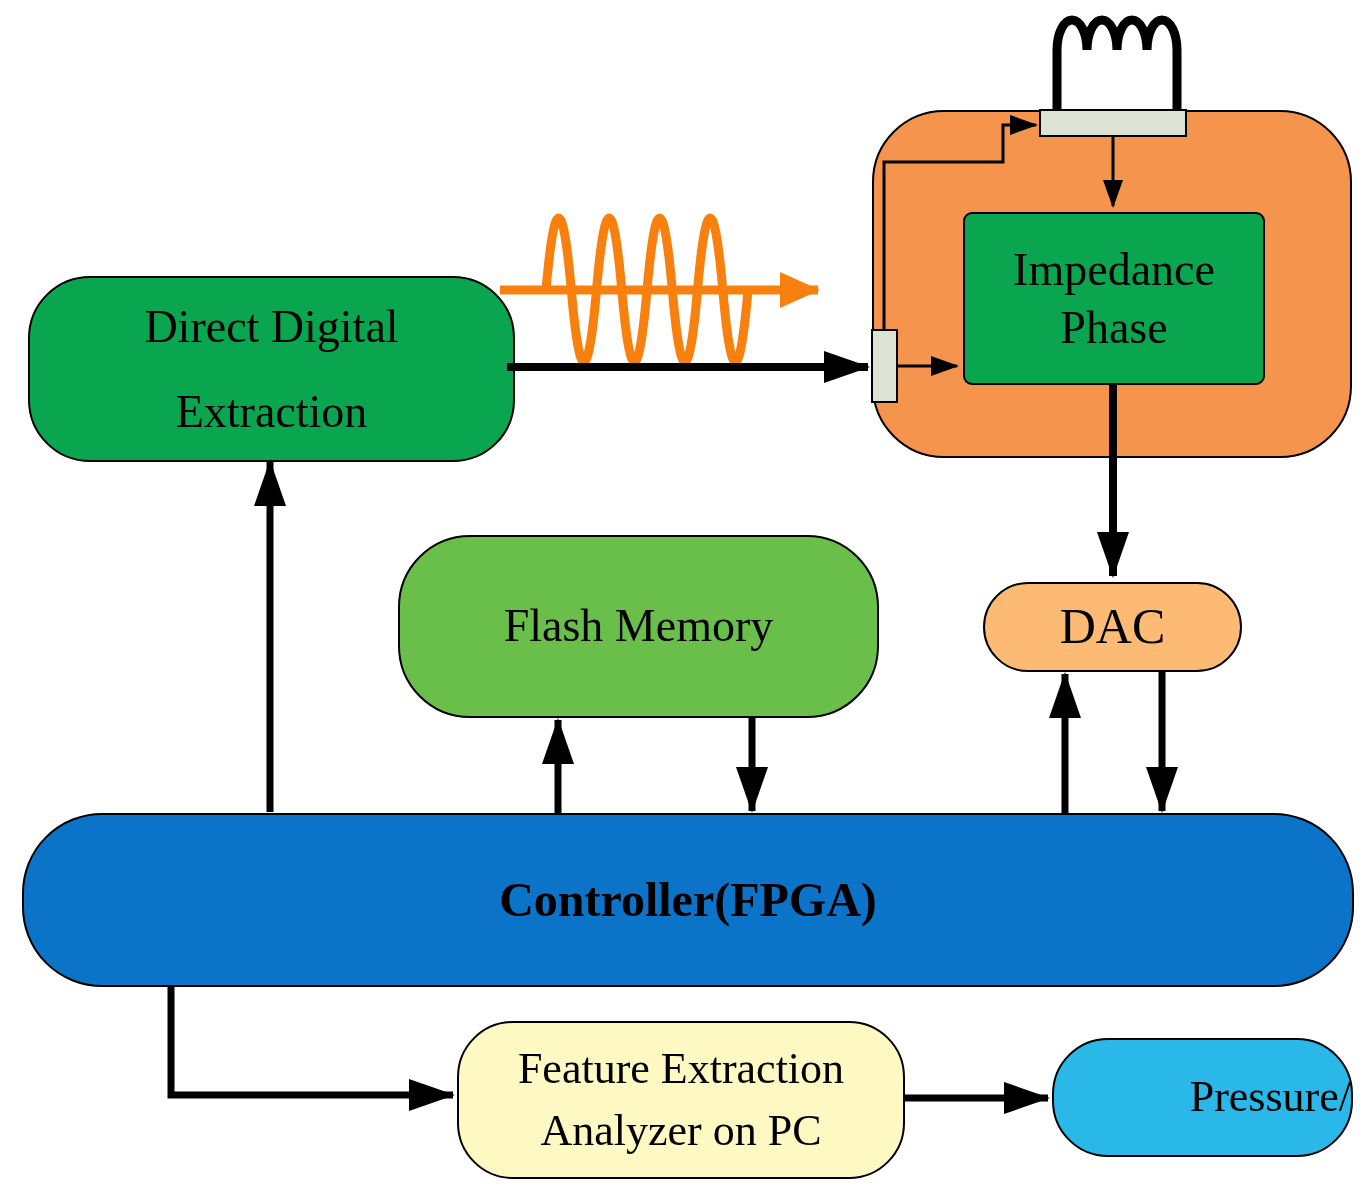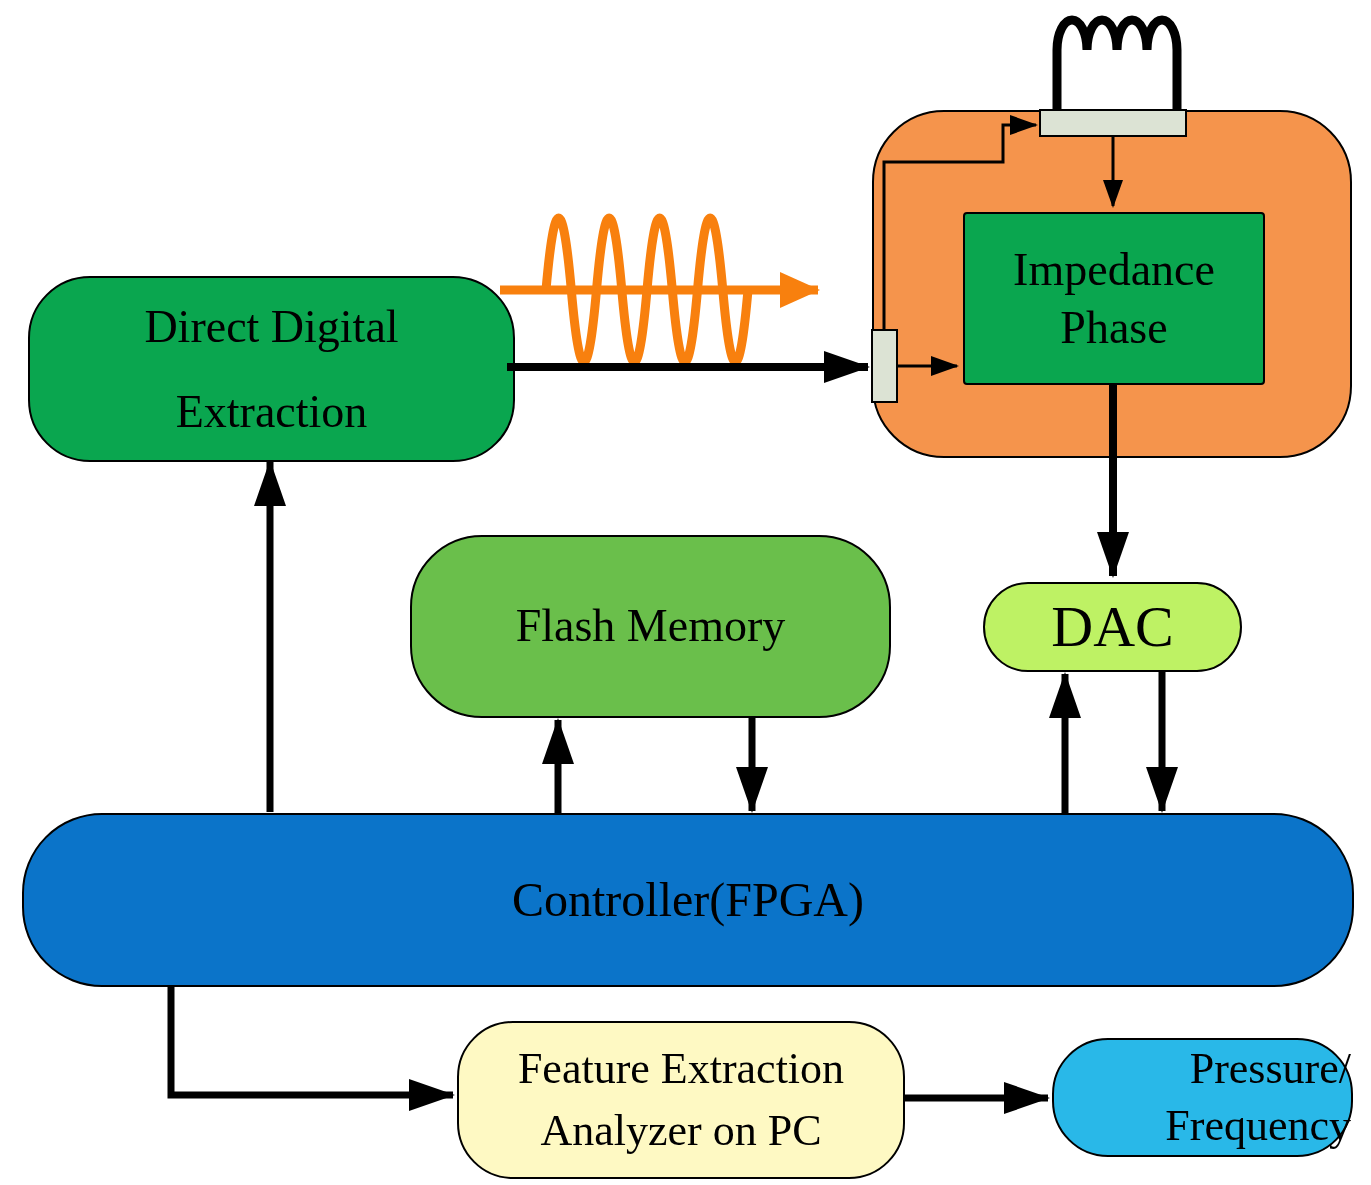--- a/index.html
+++ b/index.html
@@ -19,24 +19,24 @@
     flex-direction:column;
     align-items:center;
     justify-content:center;
     text-align:center;
     line-height:1.35;
   }
   .box span{display:block;white-space:nowrap;}
   
   #dds{left:28px;top:276px;width:487px;height:186px;border-radius:62px;background:#0aa64f;font-size:46px;line-height:1.42;gap:20px;}
   #sensor-module{left:872px;top:110px;width:480px;height:348px;border-radius:72px;background:#f5944c;}
-  #impedance-analyzer{left:963px;top:212px;width:302px;height:173px;border-radius:4px;background:#0aa64f;font-size:46px;line-height:1.26;}
-  #flash-memory{left:410px;top:535px;width:481px;height:183px;border-radius:72px;background:#6abf4b;font-size:46px;}
-  #dac{left:983px;top:582px;width:259px;height:90px;border-radius:45px;background:#bef264;font-size:58px;}
-  #controller{left:22px;top:813px;width:1332px;height:174px;border-radius:80px;background:#0b74c9;font-size:48px;}
+  #impedance-analyzer{left:963px;top:212px;width:302px;height:173px;border-radius:9px;background:#0aa64f;font-size:46px;line-height:1.26;}
+  #flash-memory{left:398px;top:535px;width:481px;height:183px;border-radius:72px;background:#6abf4b;font-size:46px;}
+  #dac{left:983px;top:582px;width:259px;height:90px;border-radius:45px;background:#fdba74;font-size:50px;}
+  #controller{left:22px;top:813px;width:1332px;height:174px;border-radius:80px;background:#0b74c9;font-size:48px;font-weight:bold;}
   #feature-extraction{left:457px;top:1021px;width:448px;height:158px;border-radius:56px;background:#fef9c3;font-size:44px;line-height:1.42;}
   #pressure-frequency{left:1052px;top:1038px;width:301px;height:119px;border-radius:56px;background:#29b8e8;font-size:44px;line-height:1.28;align-items:flex-end;}
   #overlay{position:absolute;left:0;top:0;width:1371px;height:1185px;pointer-events:none;}
 </style>
 </head>
 <body>
 
 <div id="canvas">
 
   <div class="box" id="sensor-module"></div>
@@ -63,21 +63,20 @@
     <span>Controller(FPGA)</span>
   </div>
 
   <div class="box" id="feature-extraction">
     <span>Feature Extraction</span>
     <span>Analyzer on PC</span>
   </div>
 
   <div class="box" id="pressure-frequency">
     <span>Pressure/</span>
-    <span>Frequency</span>
   </div>
 
   <svg id="overlay" viewBox="0 0 1371 1185" xmlns="http://www.w3.org/2000/svg">
     <defs>
       <marker id="mk-big" markerUnits="userSpaceOnUse" markerWidth="46" markerHeight="32" refX="44" refY="16" orient="auto">
         <polygon points="0,0 46,16 0,32" fill="#000"></polygon>
       </marker>
       <marker id="mk-small" markerUnits="userSpaceOnUse" markerWidth="28" markerHeight="20" refX="26" refY="10" orient="auto">
         <polygon points="0,0 28,10 0,20" fill="#000"></polygon>
       </marker>

